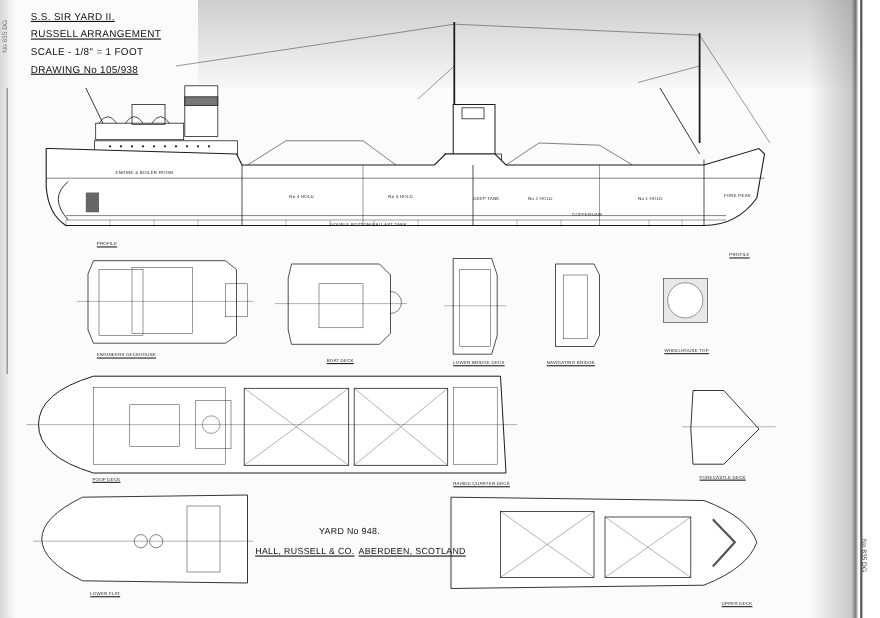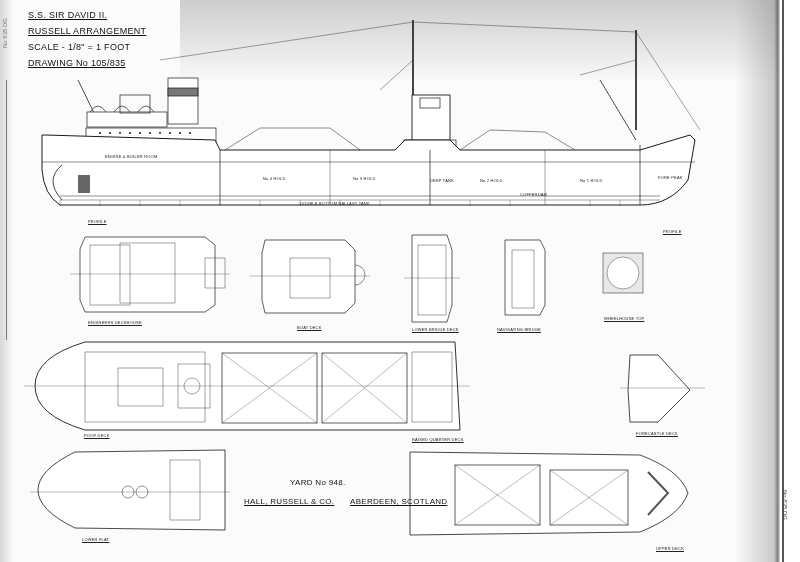--- a/index.html
+++ b/index.html
@@ -29,24 +29,24 @@
   <div class="smudge-top"></div>
   <div class="smudge-left"></div>
   <div class="smudge-right"></div>
   <div class="edge-line-left"></div>
   <div class="edge-line-right"></div>
 
   <div class="side-stamp">No 835 DG</div>
   <div class="side-stamp-right">No 835 DG</div>
 
   <div class="title-block">
-    <div class="title-line">S.S. SIR DAVID II.</div>
+    <div class="title-line">S.S. SIR YARD II.</div>
     <div class="title-line">RUSSELL ARRANGEMENT</div>
     <div class="title-line" style="text-decoration:none">SCALE - 1/8" = 1 FOOT</div>
-    <div class="title-line">DRAWING No 105/835</div>
+    <div class="title-line">DRAWING No 105/938</div>
   </div>
 
   <svg width="800" height="562" stroke="#1a1a1a" fill="none" stroke-width="0.7">
 
     <line x1="413" y1="20" x2="413" y2="145" stroke-width="1.6"></line>
     <line x1="636" y1="30" x2="636" y2="130" stroke-width="1.6"></line>
     <line x1="413" y1="22" x2="636" y2="32" stroke-width="0.4"></line>
     <line x1="160" y1="60" x2="413" y2="22" stroke-width="0.4"></line>
     <line x1="636" y1="32" x2="700" y2="130" stroke-width="0.4"></line>
     <line x1="600" y1="80" x2="636" y2="140" stroke-width="0.8"></line>
@@ -168,22 +168,22 @@
     <g stroke-width="0.3">
       <line x1="455" y1="465" x2="540" y2="525"></line>
         <line x1="540" y1="465" x2="455" y2="525"></line>
       <line x1="550" y1="470" x2="628" y2="525"></line>
         <line x1="628" y1="470" x2="550" y2="525"></line>
     </g>
     <path d="M648 472 L668 493 L648 515" stroke-width="2" stroke="#555"></path>
   </svg>
 
   <div class="yard" style="left:290px;top:478px;">YARD No 948.</div>
-  <div class="yard u" style="left:244px;top:497px;text-align:center;">HALL, RUSSELL &amp; CO.</div>
-  <div class="yard u" style="left:326px;top:497px;margin-left:24px;">ABERDEEN, SCOTLAND</div>
+  <div class="yard u" style="left:232px;top:497px;text-align:center;">HALL, RUSSELL &amp; CO.</div>
+  <div class="yard u" style="left:326px;top:497px;">ABERDEEN, SCOTLAND</div>
 
   <div class="label" style="left:88px;top:219px;">PROFILE</div>
   <div class="label" style="left:663px;top:229px;">PROFILE</div>
   <div class="label" style="left:88px;top:320px;">ENGINEERS DECKHOUSE</div>
   <div class="label" style="left:297px;top:325px;">BOAT DECK</div>
   <div class="label" style="left:412px;top:327px;">LOWER BRIDGE DECK</div>
   <div class="label" style="left:497px;top:327px;">NAVIGATING BRIDGE</div>
   <div class="label" style="left:604px;top:316px;">WHEELHOUSE TOP</div>
   <div class="label" style="left:84px;top:433px;">POOP DECK</div>
   <div class="label" style="left:412px;top:437px;">RAISED QUARTER DECK</div>

